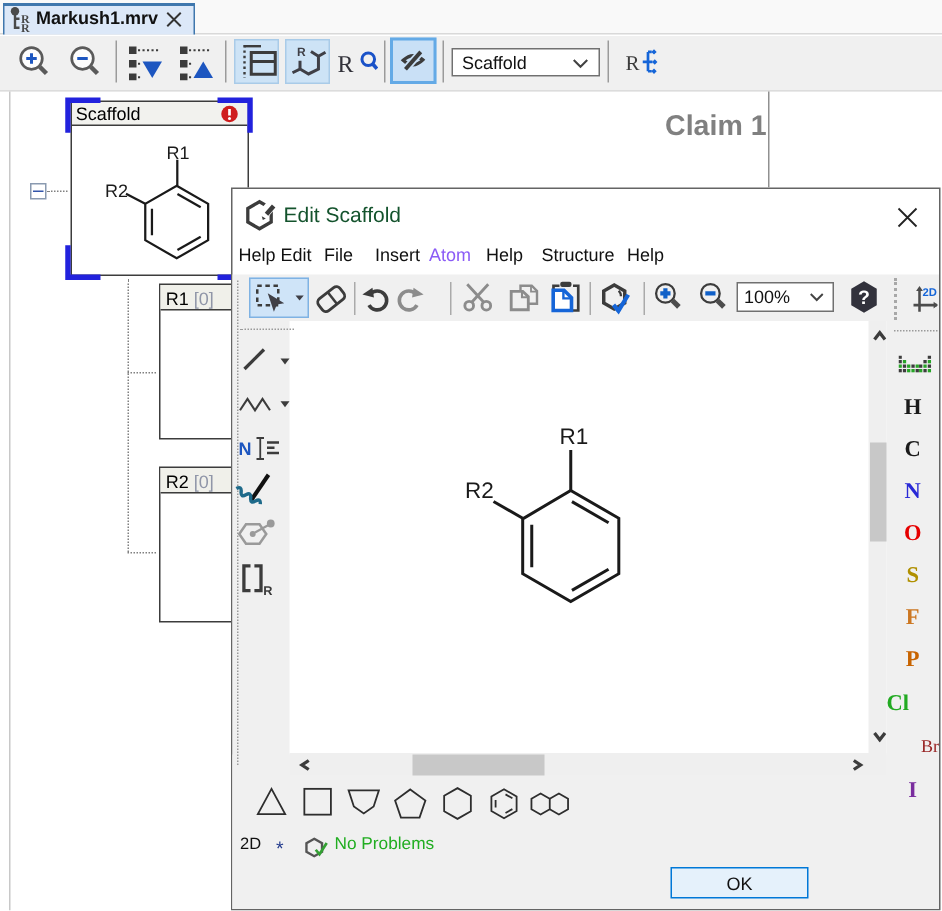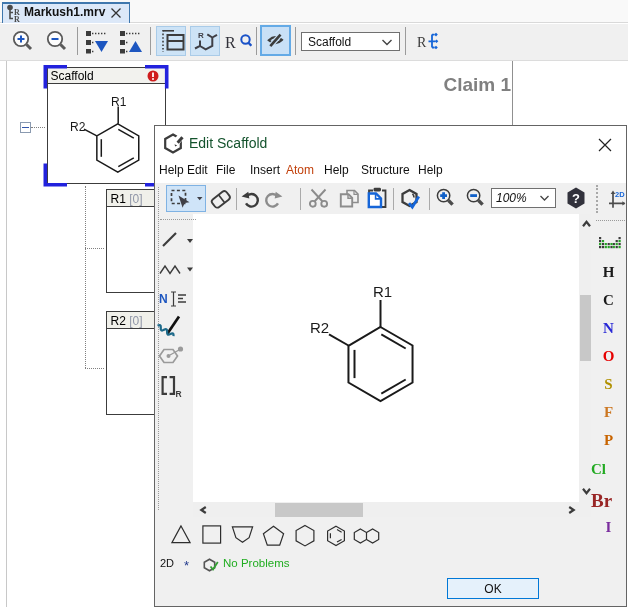--- a/index.html
+++ b/index.html
@@ -164,21 +164,21 @@
   </svg>
   <div class="abs" style="left:189px;top:135px;font-size:14px;color:#14532d;">Edit Scaffold</div>
   <svg class="abs" style="left:598px;top:138px;" width="14" height="14" viewBox="0 0 14 14">
     <path d="M1 1 L13 13 M13 1 L1 13" stroke="#222" stroke-width="1.2"></path>
   </svg>
 
   <div class="abs" style="left:159px;top:163px;font-size:12px;color:#111;">Help</div>
   <div class="abs" style="left:187px;top:163px;font-size:12px;color:#111;">Edit</div>
   <div class="abs" style="left:216px;top:163px;font-size:12px;color:#111;">File</div>
   <div class="abs" style="left:250px;top:163px;font-size:12px;color:#111;">Insert</div>
-  <div class="abs" style="left:286px;top:163px;font-size:12px;color:#c2410c;">Atom</div>
+  <div class="abs" style="left:286px;top:163px;font-size:12px;color:#8b5cf6;">Atom</div>
   <div class="abs" style="left:324px;top:163px;font-size:12px;color:#111;">Help</div>
   <div class="abs" style="left:361px;top:163px;font-size:12px;color:#111;">Structure</div>
   <div class="abs" style="left:418px;top:163px;font-size:12px;color:#111;">Help</div>
 
   <div class="abs" style="left:155px;top:183px;width:471px;height:31px;background:#f0f0f0;"></div>
 
   <div class="abs" style="left:155px;top:214px;width:38px;height:392px;background:#f0f0f0;"></div>
 
   <div class="abs" style="left:591px;top:214px;width:35px;height:392px;background:#f0f0f0;"></div>
 
@@ -243,21 +243,21 @@
     <path d="M5.2 8.6 H12 M8.6 5.2 V12" stroke="#1060c8" stroke-width="2.8"></path>
     <path d="M13.3 13.3 L17.6 17.6" stroke="#4c4c4c" stroke-width="3.4"></path>
   </svg>
   <svg class="abs" style="left:465px;top:187px;" width="22" height="22" viewBox="0 0 22 22">
     <circle cx="8.6" cy="8.6" r="6.2" fill="none" stroke="#3c3c3c" stroke-width="1.5"></circle>
     <path d="M5.2 8.6 H12" stroke="#1060c8" stroke-width="2.8"></path>
     <path d="M13.3 13.3 L17.6 17.6" stroke="#4c4c4c" stroke-width="3.4"></path>
   </svg>
 
   <div class="abs" style="left:491px;top:188px;width:65px;height:20px;background:#fff;border:1px solid #707070;"></div>
-  <div class="abs" style="left:496px;top:191px;font-size:12px;color:#111;font-style:italic;">100%</div>
+  <div class="abs" style="left:496px;top:191px;font-size:12px;color:#111;">100%</div>
   <svg class="abs" style="left:539px;top:195px;" width="11" height="7" viewBox="0 0 11 7">
     <path d="M1.5 1 L5.5 5 L9.5 1" stroke="#444" stroke-width="1.3" fill="none"></path>
   </svg>
 
   <svg class="abs" style="left:565px;top:186px;" width="22" height="24" viewBox="0 0 22 24">
     <path d="M11 1.5 L19.5 6.5 L19.5 17.5 L11 22.5 L2.5 17.5 L2.5 6.5 Z" fill="#32323c"></path>
     <text x="11" y="16.5" font-size="13" font-weight="bold" fill="#fff" text-anchor="middle">?</text>
   </svg>
   <div class="vline" style="left:596px;top:185px;height:28px;background:transparent;border-left:2px dotted #a8a8a8;"></div>
 
@@ -363,21 +363,21 @@
   <div class="abs" style="left:596px;top:220px;width:29px;height:0;border-top:1px dotted #9a9a9a;"></div>
 
   <div class="abs" style="left:591px;top:264px;width:35px;text-align:center;font-family:'Liberation Serif',serif;font-weight:bold;font-size:15px;color:#1a1a1a;">H</div>
   <div class="abs" style="left:591px;top:292px;width:35px;text-align:center;font-family:'Liberation Serif',serif;font-weight:bold;font-size:15px;color:#1a1a1a;">C</div>
   <div class="abs" style="left:591px;top:320px;width:35px;text-align:center;font-family:'Liberation Serif',serif;font-weight:bold;font-size:15px;color:#2929d6;">N</div>
   <div class="abs" style="left:591px;top:348px;width:35px;text-align:center;font-family:'Liberation Serif',serif;font-weight:bold;font-size:15px;color:#e60000;">O</div>
   <div class="abs" style="left:591px;top:376px;width:35px;text-align:center;font-family:'Liberation Serif',serif;font-weight:bold;font-size:15px;color:#b09000;">S</div>
   <div class="abs" style="left:591px;top:404px;width:35px;text-align:center;font-family:'Liberation Serif',serif;font-weight:bold;font-size:15px;color:#cc7722;">F</div>
   <div class="abs" style="left:591px;top:432px;width:35px;text-align:center;font-family:'Liberation Serif',serif;font-weight:bold;font-size:15px;color:#c86400;">P</div>
   <div class="abs" style="left:591px;top:461px;width:35px;text-align:left;font-family:'Liberation Serif',serif;font-weight:bold;font-size:15px;color:#22aa22;">Cl</div>
-  <div class="abs" style="left:591px;top:490px;width:35px;text-align:left;font-family:'Liberation Serif',serif;font-weight:bold;font-size:19px;color:#992626;">Br</div>
+  <div class="abs" style="left:591px;top:490px;width:35px;text-align:right;font-family:'Liberation Serif',serif;font-weight:normal;font-size:12px;color:#992626;">Br</div>
   <div class="abs" style="left:591px;top:519px;width:35px;text-align:center;font-family:'Liberation Serif',serif;font-weight:bold;font-size:15px;color:#7a2d9e;">I</div>
 
   <svg class="abs" style="left:168px;top:522px;" width="215" height="28" viewBox="168 522 215 28">
     <g fill="none" stroke="#2e2e2e" stroke-width="1.2">
       <path d="M181 525.9 L171.9 542.7 L190.1 542.7 Z"></path>
       <rect x="202.9" y="525.9" width="17.7" height="17.2"></rect>
       <path d="M232.4 526.9 L252.6 526.9 L249.1 537.7 L242.5 542.3 L235.9 537.7 Z"></path>
       <path d="M273.5 526.3 L283.6 533.7 L279.7 545.1 L267.3 545.1 L263.4 533.7 Z"></path>
       <path d="M305 525.4 L313.9 530.5 L313.9 540.8 L305 545.9 L296.1 540.8 L296.1 530.5 Z"></path>
       <path d="M336 526.2 L344.4 531 L344.4 540.7 L336 545.5 L327.6 540.7 L327.6 531 Z"></path>

